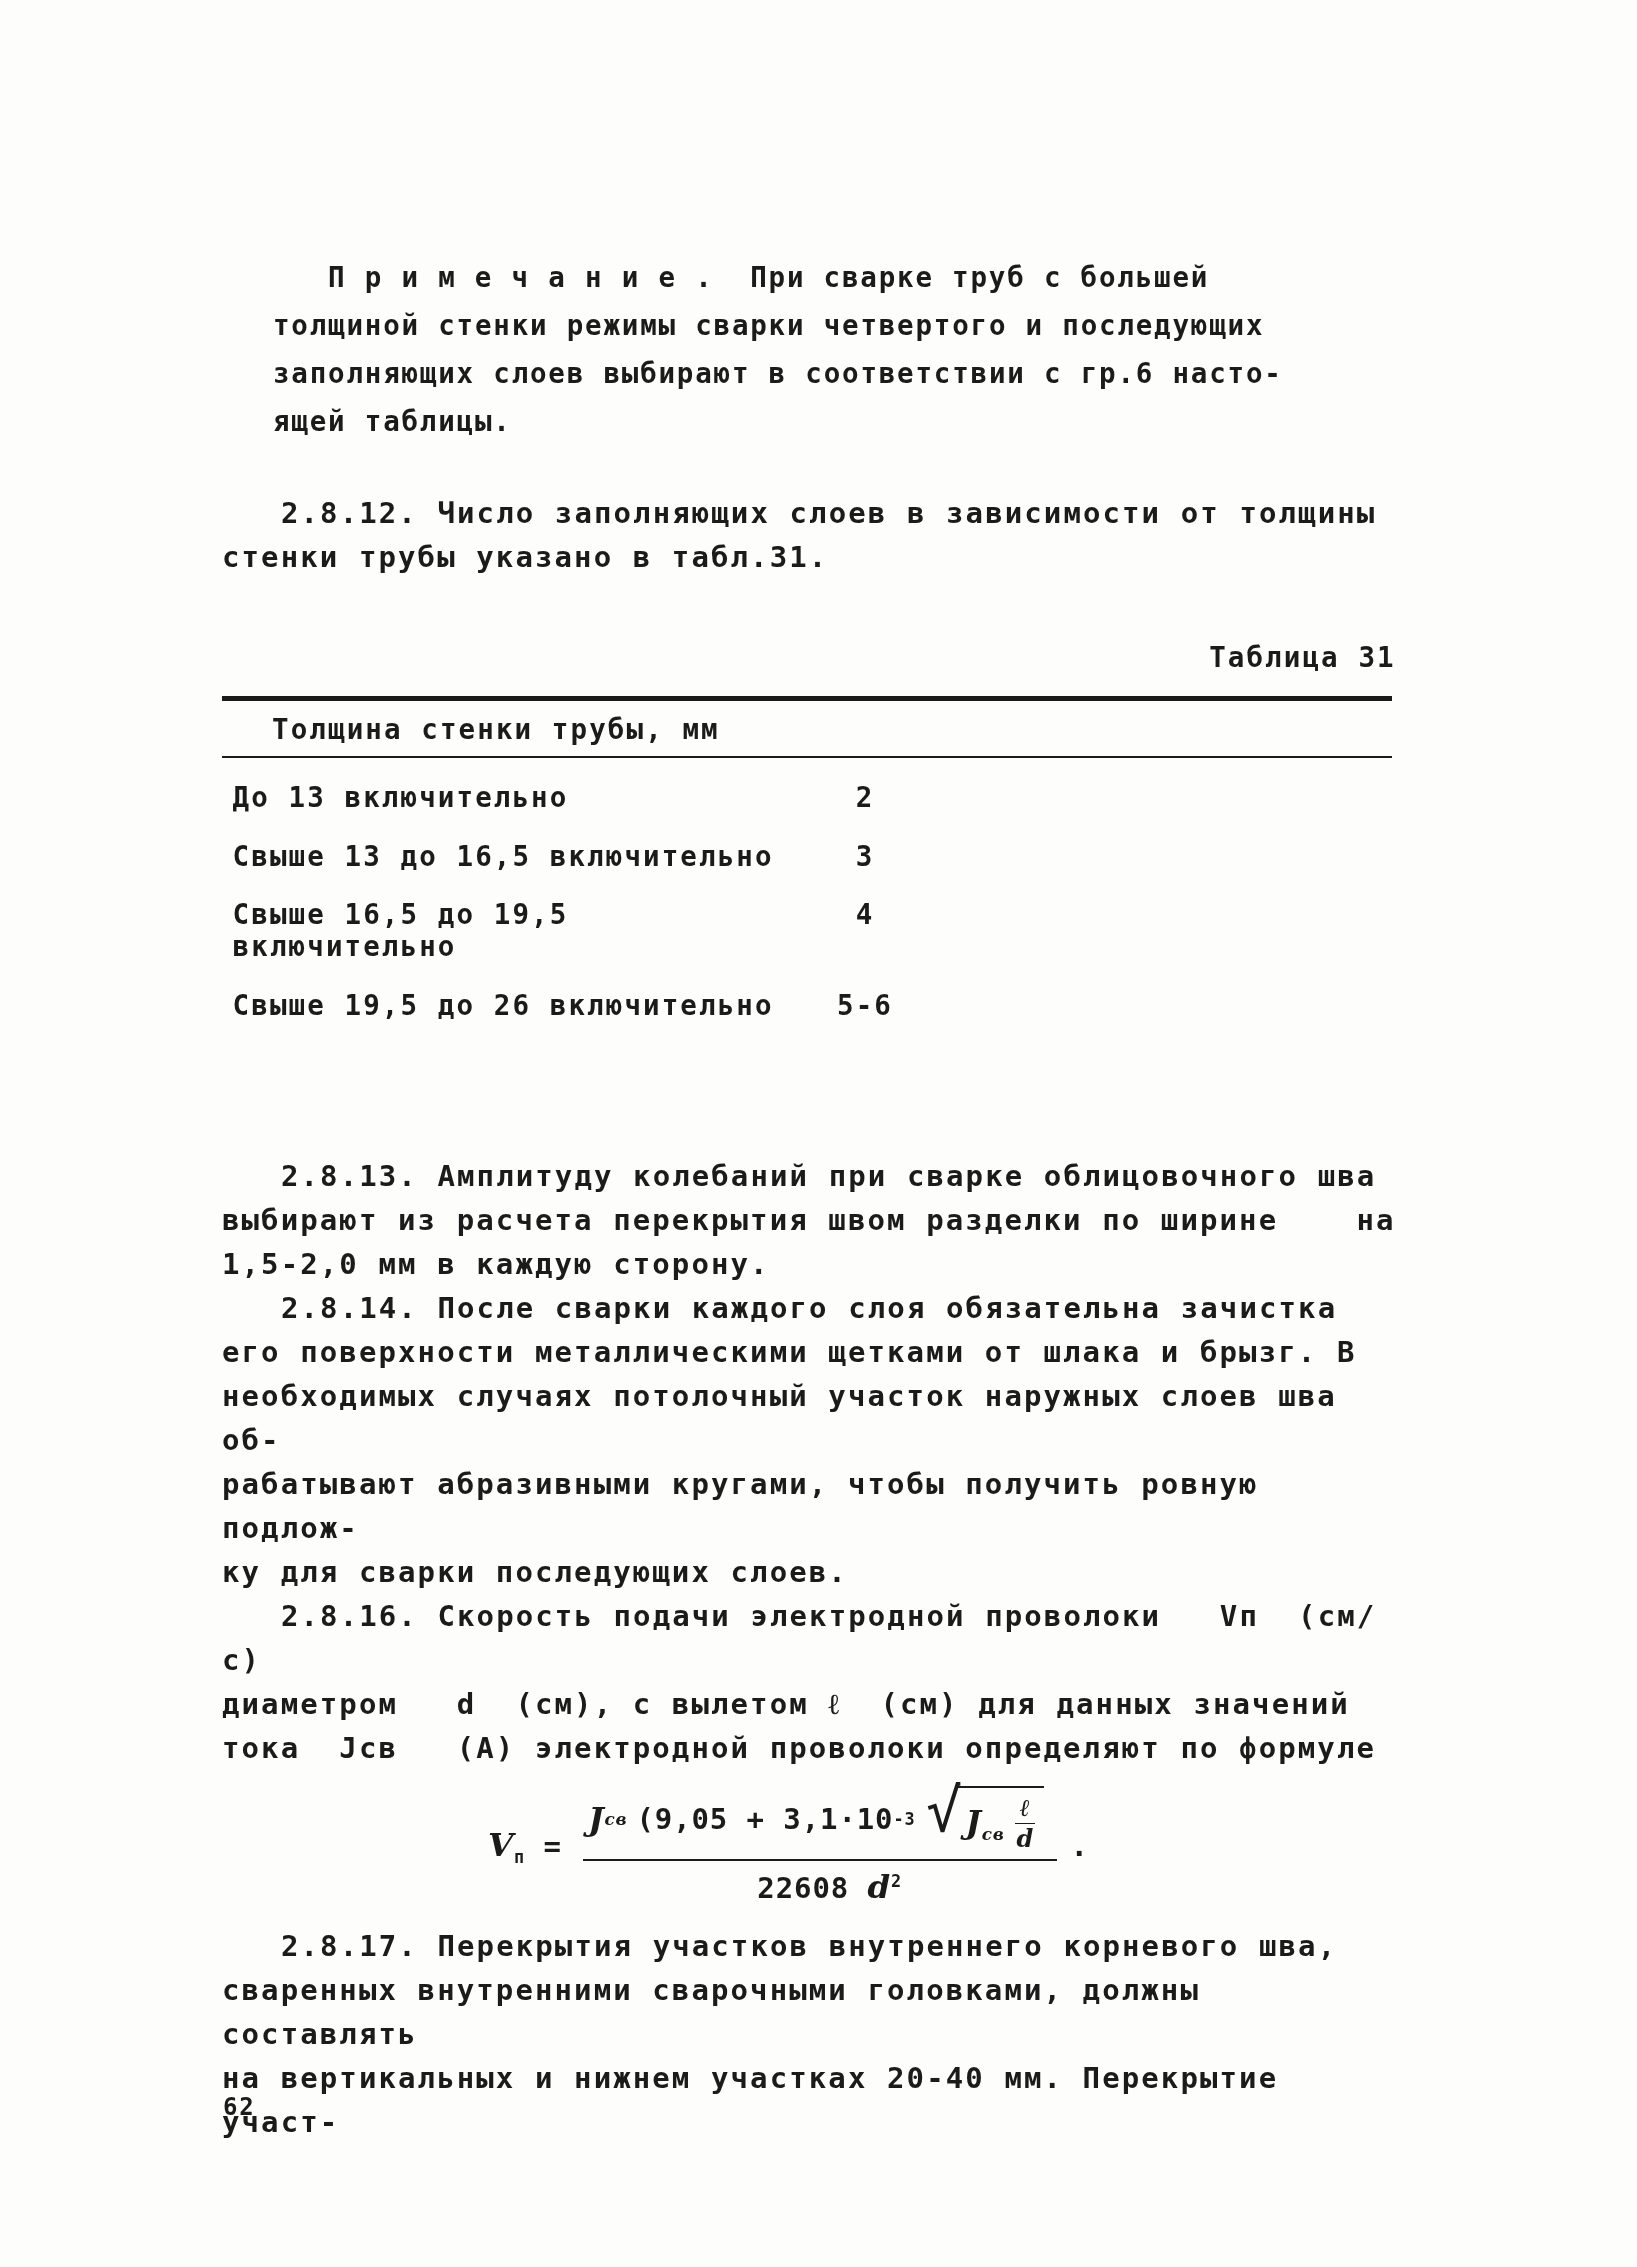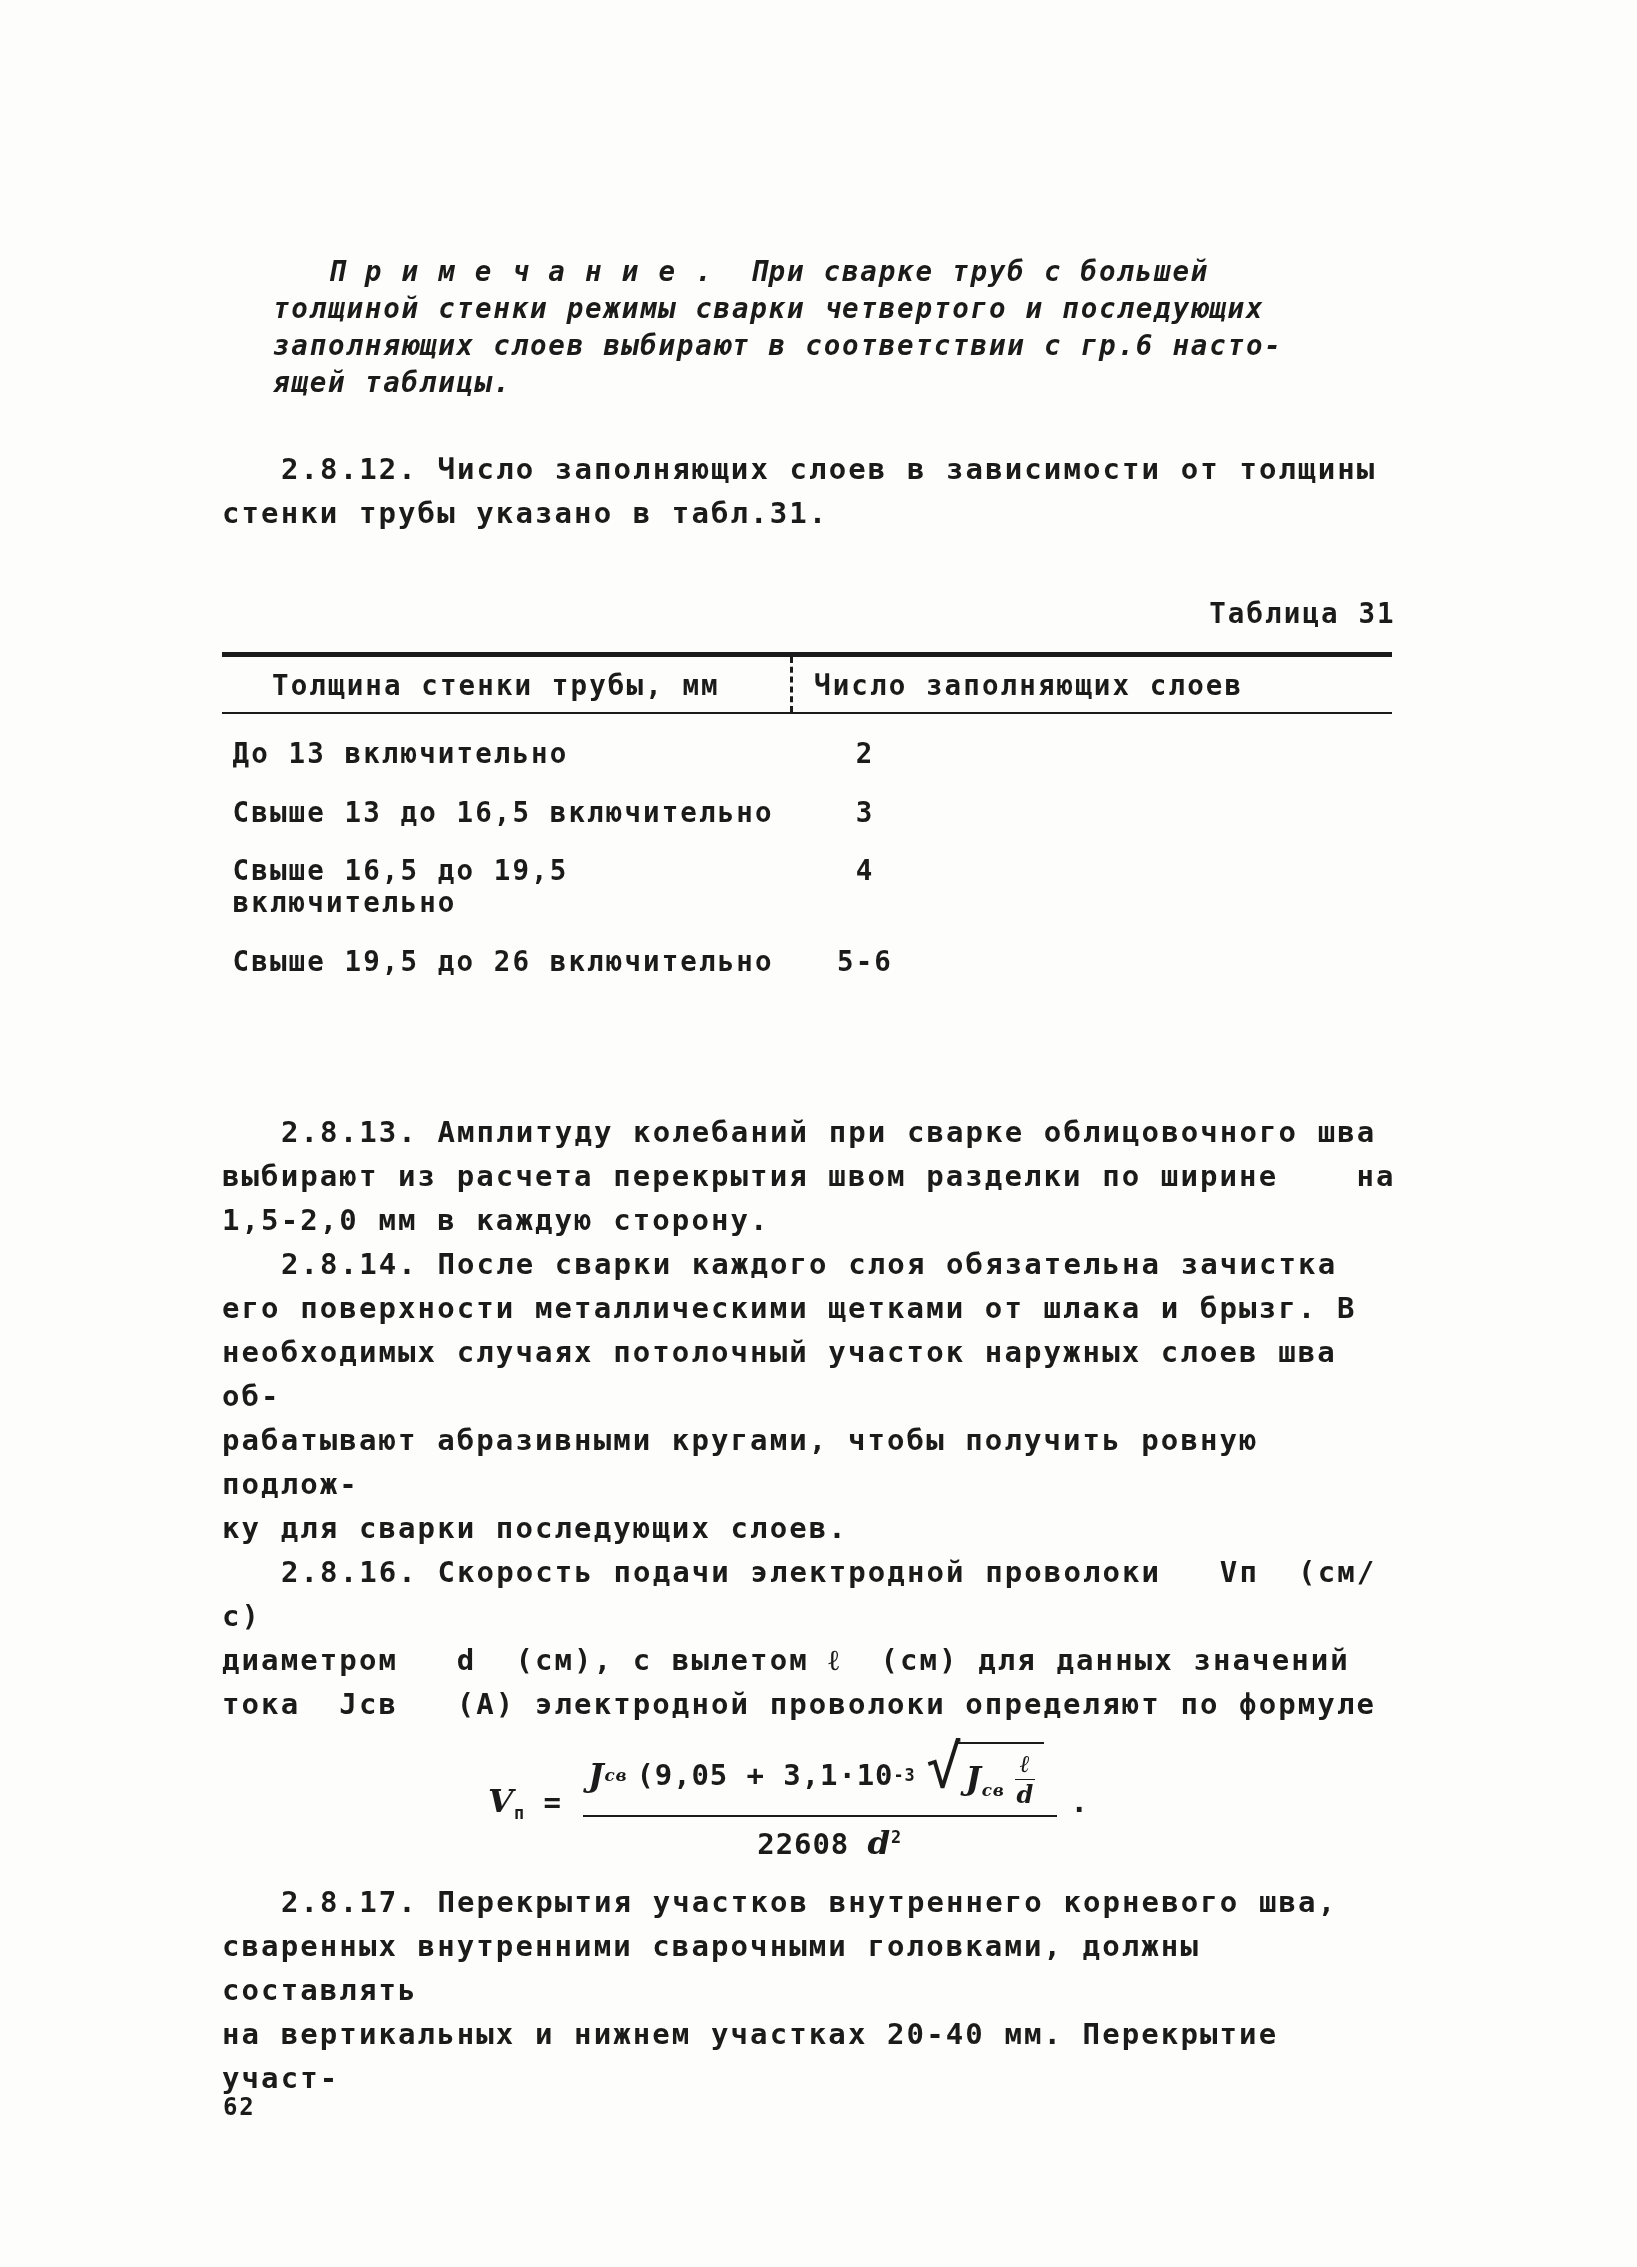--- a/index.html
+++ b/index.html
@@ -17,24 +17,23 @@
   .content {
     position:absolute;
     left:222px; top:253px;
     width:1179px;
   }
   .note {
     margin-left:51px;
     width:1055px;
     font-size:27.5px;
     letter-spacing:1.8px;
-    line-height:37px;
+    line-height:48px;
     white-space:pre-wrap;
     text-indent:55px;
-    font-style:italic;
   }
   .para {
     font-size:29px;
     letter-spacing:2.1px;
     line-height:44px;
     white-space:pre-wrap;
     text-indent:59px;
   }
   .p2812 { margin-top:46px; }
   .table-caption {
@@ -110,21 +109,20 @@
 ящей таблицы.</div>
 
     <div class="para p2812">2.8.12. Число заполняющих слоев в зависимости от толщины
 стенки трубы указано в табл.31.</div>
 
     <div class="table-caption">Таблица 31</div>
 
     <div class="doc-table">
       <div class="t-head">
         <div class="t-h1">Толщина стенки трубы, мм</div>
-        <div class="t-h2">Число заполняющих слоев</div>
       </div>
       <div class="t-body">
         <div class="t-row">
           <div class="t-c1">До 13 включительно</div>
           <div class="t-c2">2</div>
         </div>
         <div class="t-row">
           <div class="t-c1">Свыше 13 до 16,5 включительно</div>
           <div class="t-c2">3</div>
         </div>

